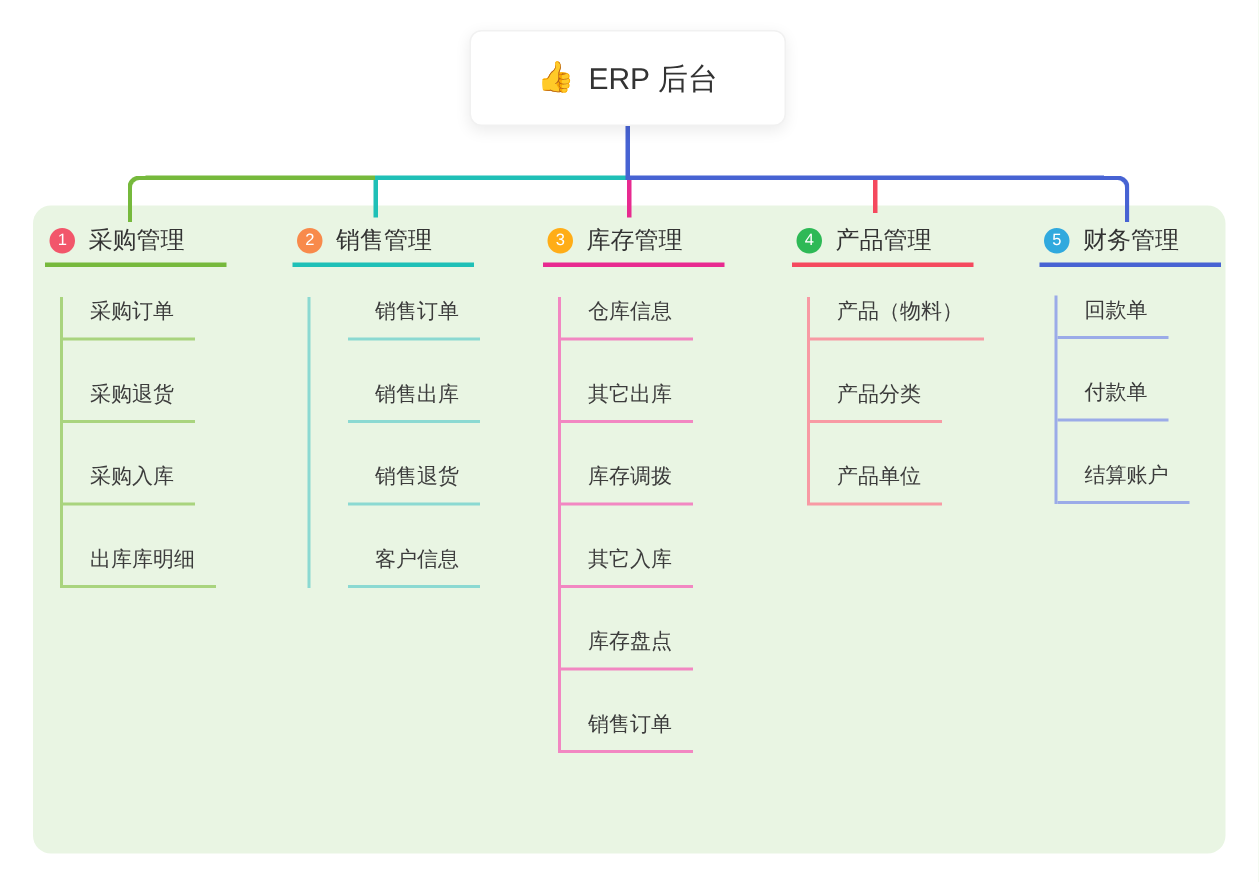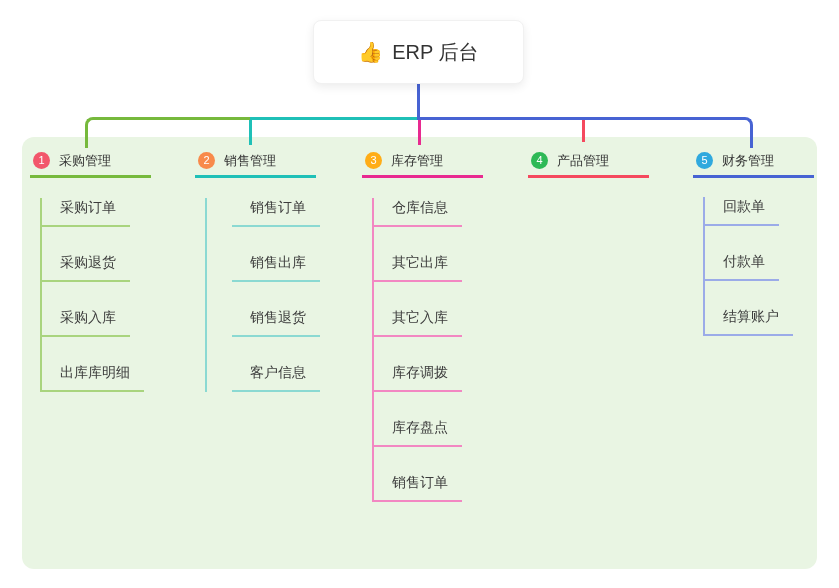--- a/index.html
+++ b/index.html
@@ -32,21 +32,21 @@
   .branch{position:absolute;top:146px;z-index:2;}
   .branch-header{
     display:flex;align-items:center;gap:9px;
     width:118px;height:29px;padding-left:3px;
     border-bottom:3px solid;box-sizing:content-box;
   }
   .badge{
     width:17px;height:17px;border-radius:50%;flex:0 0 17px;
     color:#fff;font-size:11px;line-height:17px;text-align:center;
   }
-  .branch-label{font-size:13px;color:#333;white-space:nowrap;}
+  .branch-label{font-size:16px;color:#333;white-space:nowrap;}
   .children{margin-left:10px;border-left:2px solid;}
   .child{
     width:fit-content;white-space:nowrap;
     padding:0 14px 8px 18px;border-bottom:2px solid;
     font-size:14px;color:#3c3c3c;line-height:19px;
   }
   .child:first-child{margin-top:20px;}
   .child + .child{margin-top:26px;}
 </style>
 </head>
@@ -121,39 +121,50 @@
     <span class="branch-label">库存管理</span>
   </div>
   <div class="children" style="border-left-color: rgb(242, 135, 194);">
       <div class="child" style="border-bottom-color: rgb(242, 135, 194);">
     <span>仓库信息</span>
   </div>
       <div class="child" style="border-bottom-color: rgb(242, 135, 194);">
     <span>其它出库</span>
   </div>
       <div class="child" style="border-bottom-color: rgb(242, 135, 194);">
-    <span>其它入库</span>
+    <span>库存调拨</span>
   </div>
       <div class="child" style="border-bottom-color: rgb(242, 135, 194);">
-    <span>库存调拨</span>
+    <span>其它入库</span>
   </div>
       <div class="child" style="border-bottom-color: rgb(242, 135, 194);">
     <span>库存盘点</span>
   </div>
       <div class="child" style="border-bottom-color: rgb(242, 135, 194);">
     <span>销售订单</span>
   </div>
     </div>
 </div>
 
 <div class="branch" style="left:528px;">
   <div class="branch-header" style="border-bottom-color: rgb(245, 73, 94);">
     <span class="badge" style="background-color: rgb(46, 185, 86);">4</span>
     <span class="branch-label">产品管理</span>
   </div>
+  <div class="children" style="border-left-color: rgb(248, 154, 164);">
+      <div class="child" style="border-bottom-color: rgb(248, 154, 164);">
+    <span>产品（物料）</span>
+  </div>
+      <div class="child" style="border-bottom-color: rgb(248, 154, 164);">
+    <span>产品分类</span>
+  </div>
+      <div class="child" style="border-bottom-color: rgb(248, 154, 164);">
+    <span>产品单位</span>
+  </div>
+    </div>
 </div>
 
 <div class="branch" style="left:693px;">
   <div class="branch-header" style="border-bottom-color: rgb(71, 99, 211);">
     <span class="badge" style="background-color: rgb(48, 169, 222);">5</span>
     <span class="branch-label">财务管理</span>
   </div>
   <div class="children" style="border-left-color: rgb(155, 171, 232);">
       <div class="child" style="border-bottom-color: rgb(155, 171, 232); margin-top: 19px;">
     <span>回款单</span>

